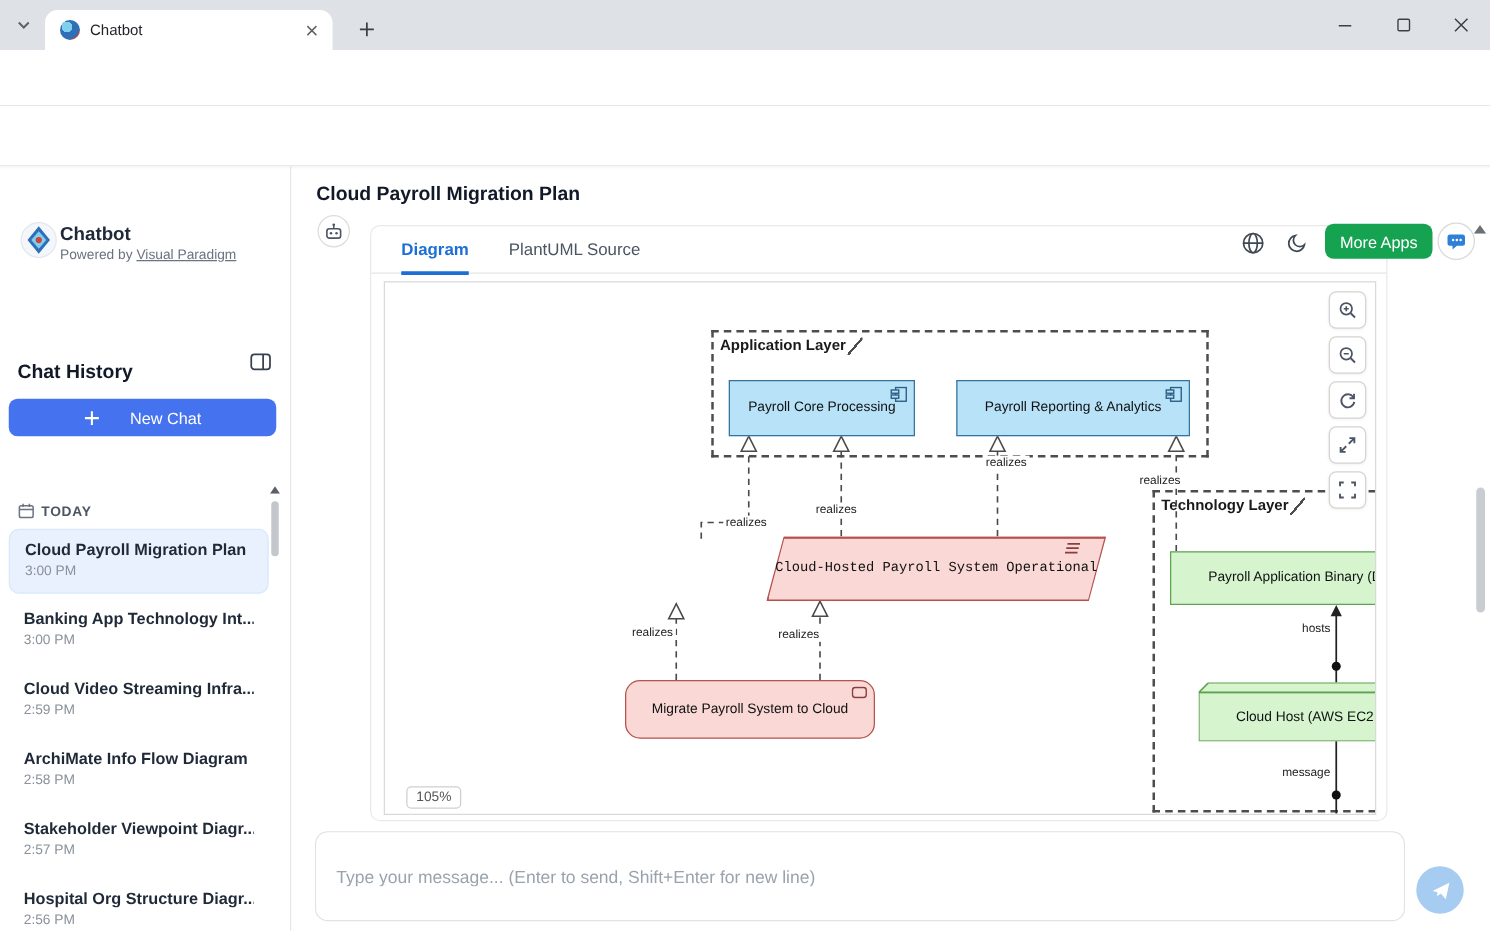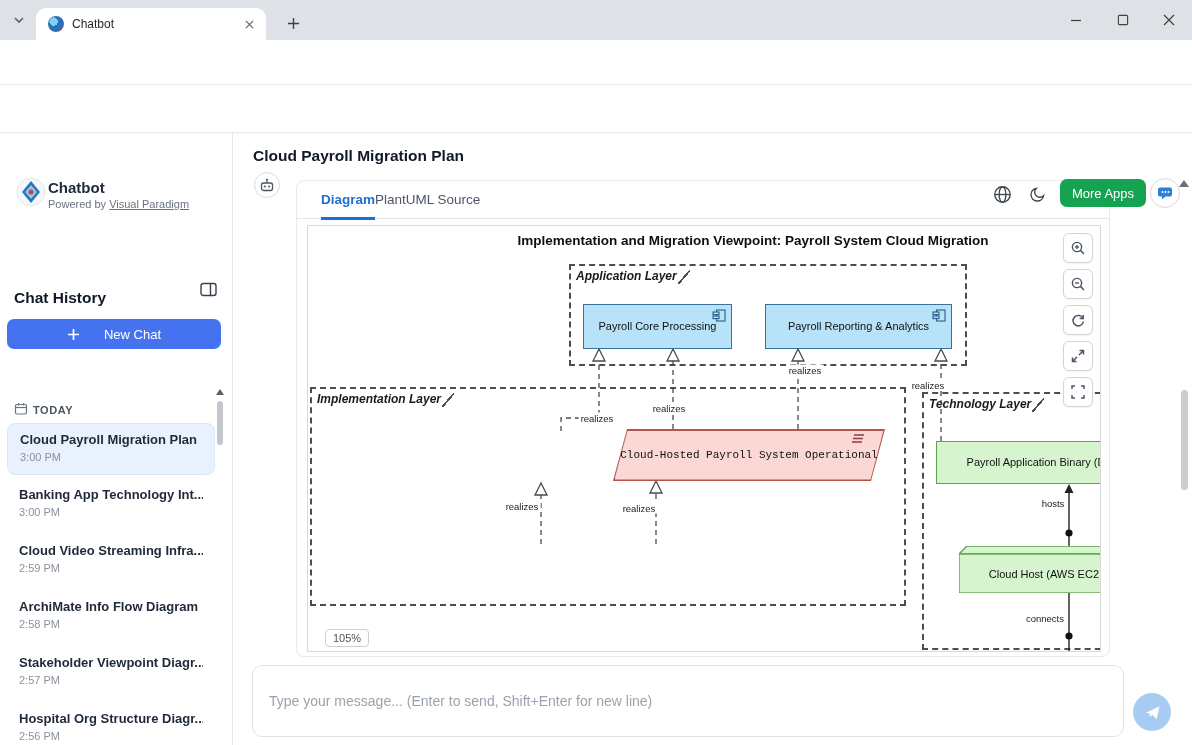--- a/index.html
+++ b/index.html
@@ -40,34 +40,34 @@
   .chat-item { width:208px; min-height:52px; border-radius:8px; padding:8px 12px; margin:0 0 4px 7px; cursor:pointer; }
   .chat-item.selected { background:#e8f1fd; border:1px solid #d8e8fb; }
   .chat-item .ct { font-size:13px; font-weight:600; color:#1f2937; white-space:nowrap; overflow:hidden; }
   .chat-item .tm { font-size:11px; color:#8b919b; margin-top:4px; }
   .sb-thumb { position:absolute; left:217px; top:268px; width:6px; height:44px; border-radius:3px; background:#c4c7cb; }
 
   
   .conv-title { position:absolute; left:253px; top:147px; font-size:15.5px; font-weight:bold; color:#111827; }
   .bot-avatar { position:absolute; left:254px; top:172px; width:26px; height:26px; border-radius:50%; border:1px solid #dcdcdc; background:#fff; display:flex; align-items:center; justify-content:center; }
   .card { position:absolute; left:296px; top:180px; width:814px; height:477px; background:#fff; border:1px solid #e9e9e9; border-radius:8px; }
-  .tabrow { position:absolute; left:0; top:0; width:100%; height:38px; border-bottom:1px solid #e5e5e5; display:flex; align-items:center; padding-left:24px; }
+  .tabrow { position:absolute; left:0; top:0; width:100%; height:38px; border-bottom:1px solid #e5e5e5; display:flex; align-items:center; padding-left:24px; gap:32px; }
   .tab-item { font-size:13.5px; color:#4b5563; height:38px; display:flex; align-items:center; position:relative; cursor:pointer; }
   .tab-item.active { color:#1d6fd6; font-weight:600; }
   .tab-item.active::after { content:""; position:absolute; left:0; right:0; bottom:-1px; height:2.5px; background:#1d6fd6; }
   .viewport { position:absolute; left:10px; top:44px; width:794px; height:427px; border:1px solid #d9d9d9; background:#fff; overflow:hidden; }
   .zoom-badge { position:absolute; left:17px; top:403px; padding:2px 7px; border:1px solid #cfcfcf; border-radius:4px; background:#fff; font-size:11px; color:#555; }
   .zstack { position:absolute; left:1063px; top:233px; z-index:6; }
   .zctrl { width:30px; height:30px; border:1px solid #d4d4d4; border-radius:6px; background:#fff; display:flex; align-items:center; justify-content:center; margin-bottom:6px; box-shadow:0 1px 2px rgba(0,0,0,.05); }
   .main-thumb { position:absolute; left:1181px; top:390px; width:7px; height:100px; border-radius:4px; background:#c9cdd1; }
 
   
   .dg-title { position:absolute; left:170px; top:7px; width:550px; text-align:center; font-size:13.5px; font-weight:bold; color:#0f0f0f; }
   .group { position:absolute; border:2px dashed #4d4d4d; }
-  .group-label { position:absolute; top:3px; left:5px; font-size:12px; font-weight:bold; color:#1a1a1a;font-style:italic; }
+  .group-label { position:absolute; top:3px; left:5px; font-size:12px; font-weight:bold; color:#1a1a1a; }
   .group-label::after { content:""; position:absolute; right:-13px; top:1px; width:12px; height:14px;
     background:linear-gradient(to bottom right, transparent 46%, #4d4d4d 46%, #4d4d4d 56%, transparent 56%); }
   .dnode { position:absolute; display:flex; align-items:center; justify-content:center; text-align:center; font-size:11px; color:#111; line-height:1.15; padding:2px 10px; }
   .n-blue  { background:#b7e2f8; border:1.4px solid #38719c; }
   .n-pink  { background:#f9d8d6; border:1.4px solid #b5524d; }
   .n-green { background:#d6f5cf; border:1.4px solid #60a24f; }
   .node-icon { position:absolute; top:4px; right:5px; }
   .plateau-outer { position:absolute; background:#b5524d; clip-path:polygon(14px 0, 100% 0, calc(100% - 14px) 100%, 0 100%); }
   .plateau-inner { position:absolute; inset:1.5px; background:#f9d8d6; clip-path:polygon(13px 0, 100% 0, calc(100% - 13px) 100%, 0 100%); }
   .plateau-label { position:absolute; inset:0; display:flex; align-items:center; justify-content:center; font-size:11px; color:#111;font-family:Liberation Mono, monospace; }
@@ -299,27 +299,23 @@
   </svg>
 </span>
 
 <div class="card">
   <div class="tabrow">
     <span class="tab-item active">Diagram</span>
     <span class="tab-item">PlantUML Source</span>
   </div>
 
   <div class="viewport">
-    <div class="dg-title">Implementation and Migration Viewpoint: Payroll System Cloud Migration</div>
 
     <div class="group" style="left:261px;top:38px;width:398px;height:102px;">
       <span class="group-label">Application Layer</span>
-    </div>
-    <div class="group" style="left:2px;top:161px;width:596px;height:219px;">
-      <span class="group-label">Implementation Layer</span>
     </div>
     <div class="group" style="left:614px;top:166px;width:250px;height:258px;">
       <span class="group-label">Technology Layer</span>
     </div>
 
     <svg width="792" height="425" viewBox="0 0 792 425" style="position:absolute;left:0;top:0;">
       <g stroke="#4a4a4a" stroke-width="1.3" fill="none" stroke-dasharray="5,4">
         <polyline points="253,205 253,192 291,192 291,135"></polyline>
         <line x1="365" y1="203" x2="365" y2="135"></line>
         <line x1="490" y1="203" x2="490" y2="135"></line>
@@ -362,40 +358,46 @@
     </div>
     <div class="plateau-outer" style="left:305px;top:203px;width:272px;height:52px;">
       <div class="plateau-inner"></div>
       <span class="plateau-label">Cloud-Hosted Payroll System Operational</span>
       <svg class="node-icon" style="right:20px;" width="14" height="11" viewBox="0 0 14 11">
         <line x1="3" y1="2" x2="13" y2="2" stroke="#8a3d39" stroke-width="1.4"></line>
         <line x1="2" y1="5.5" x2="12" y2="5.5" stroke="#8a3d39" stroke-width="1.4"></line>
         <line x1="1" y1="9" x2="11" y2="9" stroke="#8a3d39" stroke-width="1.4"></line>
       </svg>
     </div>
+    <div class="dnode n-pink" style="left:192px;top:318px;width:200px;height:47px;border-radius:12px;">
+      <span>Migrate Payroll System to Cloud</span>
+      <svg class="node-icon" width="13" height="10" viewBox="0 0 13 10">
+        <rect x="1" y="1" width="11" height="8" rx="2.2" fill="none" stroke="#8a3d39" stroke-width="1.1"></rect>
+      </svg>
+    </div>
     <div class="dnode n-green" style="left:628px;top:215px;width:200px;height:43px;">
       <span>Payroll Application Binary (D</span>
     </div>
     <div class="abs" style="left:651px;top:320px;width:190px;height:47px;">
       <svg width="190" height="47" viewBox="0 0 190 47">
         <polygon points="0,8 8,0 190,0 182,8" fill="#d6f5cf" stroke="#60a24f" stroke-width="1.4"></polygon>
         <polygon points="182,8 190,0 190,39 182,47" fill="#c4eebb" stroke="#60a24f" stroke-width="1.4"></polygon>
         <rect x="0" y="8" width="182" height="39" fill="#d6f5cf" stroke="#60a24f" stroke-width="1.4"></rect>
       </svg>
       <span style="position:absolute;left:0;top:8px;width:182px;height:39px;display:flex;align-items:center;justify-content:center;font-size:11px;color:#111;">Cloud Host (AWS EC2 In</span>
     </div>
 
     <span class="edge-label" style="left:289px;top:192px;">realizes</span>
     <span class="edge-label" style="left:361px;top:182px;">realizes</span>
     <span class="edge-label" style="left:497px;top:144px;">realizes</span>
     <span class="edge-label" style="left:620px;top:159px;">realizes</span>
     <span class="edge-label" style="left:214px;top:280px;">realizes</span>
     <span class="edge-label" style="left:331px;top:282px;">realizes</span>
     <span class="edge-label" style="left:745px;top:277px;">hosts</span>
-    <span class="edge-label" style="left:737px;top:392px;">connects</span>
+    <span class="edge-label" style="left:737px;top:392px;">message</span>
 
     <span class="zoom-badge">105%</span>
   </div>
 </div>
 
 <div class="zstack">
   <button class="zctrl">
     <svg width="16" height="16" viewBox="0 0 16 16">
         <circle cx="7" cy="7" r="4.6" stroke="#4b5563" stroke-width="1.4" fill="none"></circle>
         <line x1="10.4" y1="10.4" x2="14" y2="14" stroke="#4b5563" stroke-width="1.5"></line>

